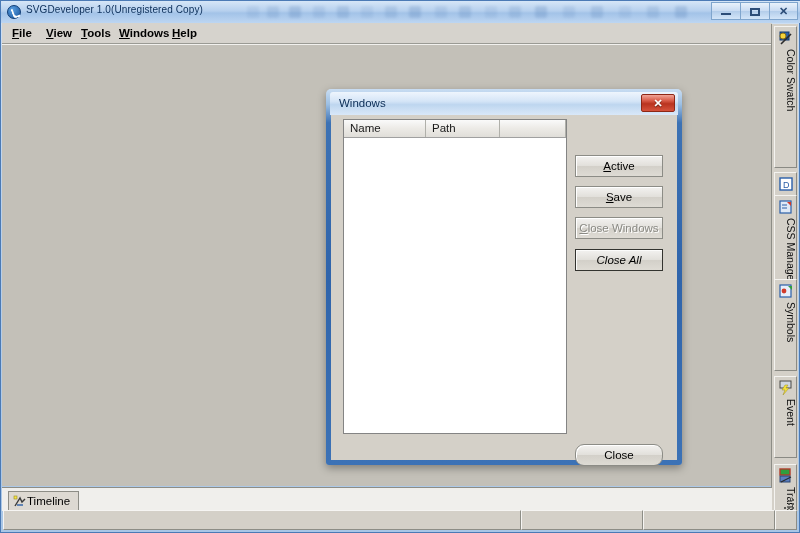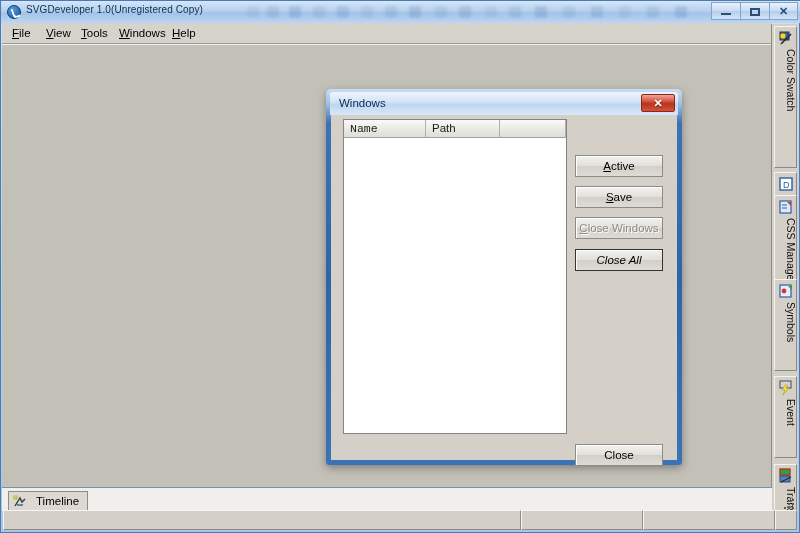--- a/index.html
+++ b/index.html
@@ -105,20 +105,21 @@
   }
 
   
   .menubar {
     position: absolute;
     left: 1px; top: 22px;
     width: 770px; height: 21px;
     background: #d6d3cd;
     border-bottom: 1px solid #9a9a94;
     box-sizing: border-box;
+    font-weight: bold;
   }
   .menu-item {
     position: absolute;
     top: 4px;
     font-size: 11.5px;
     color: #000;
     cursor: default;
     white-space: nowrap;
   }
   .menu-item u { text-decoration: underline; }
@@ -178,21 +179,21 @@
     left: 1px; top: 486px;
     width: 770px; height: 24px;
     background: #f0efec;
     border-top: 1px solid #8d8d86;
     box-sizing: border-box;
   }
   .tl-tab {
     position: absolute;
     left: 6px; top: 3px;
     height: 20px;
-    padding: 0 8px 0 27px;
+    padding: 0 8px 0 18px;
     background: #ddd9d2;
     border: 1px solid #8d8d86;
     border-bottom: none;
     font-size: 11.5px;
     color: #000;
     line-height: 19px;
     box-sizing: border-box;
     white-space: nowrap;
   }
   .tl-ico {
@@ -458,29 +459,29 @@
     <div class="dlg-titlebar">
       <div class="dlg-title">Windows</div>
       <div class="dlg-close">
         <span>✕</span>
       </div>
     </div>
 
     <div class="dlg-body">
       <div class="listview">
         <div class="lv-header" id="lvheader">
-            <div class="lv-col" style="width: 82px; font-family: Liberation Mono, monospace;">Name</div>
+            <div class="lv-col" style="width: 82px;">Name</div>
             <div class="lv-col" style="width: 74px;">Path</div>
             <div class="lv-col" style="width: 66px;"></div>
           </div>
         <div class="lv-rows" id="lvrows"></div>
       </div>
       <div id="dlgbtns">
           <div class="dlg-btn" style="left: 244px; top: 40px;"><u>A</u>ctive</div>
           <div class="dlg-btn" style="left: 244px; top: 71px;"><u>S</u>ave</div>
           <div class="dlg-btn disabled" style="left: 244px; top: 102px;"><u>C</u>lose Windows</div>
           <div class="dlg-btn default" style="left: 244px; top: 134px; font-style: italic;">Close All</div>
-          <div class="dlg-btn" style="left: 244px; top: 329px;">Close</div>
+          <div class="dlg-btn" style="left: 244px; top: 329px; border-radius: 9px;">Close</div>
         </div>
     </div>
   </div>
 
 </div>
 
 </body></html>

